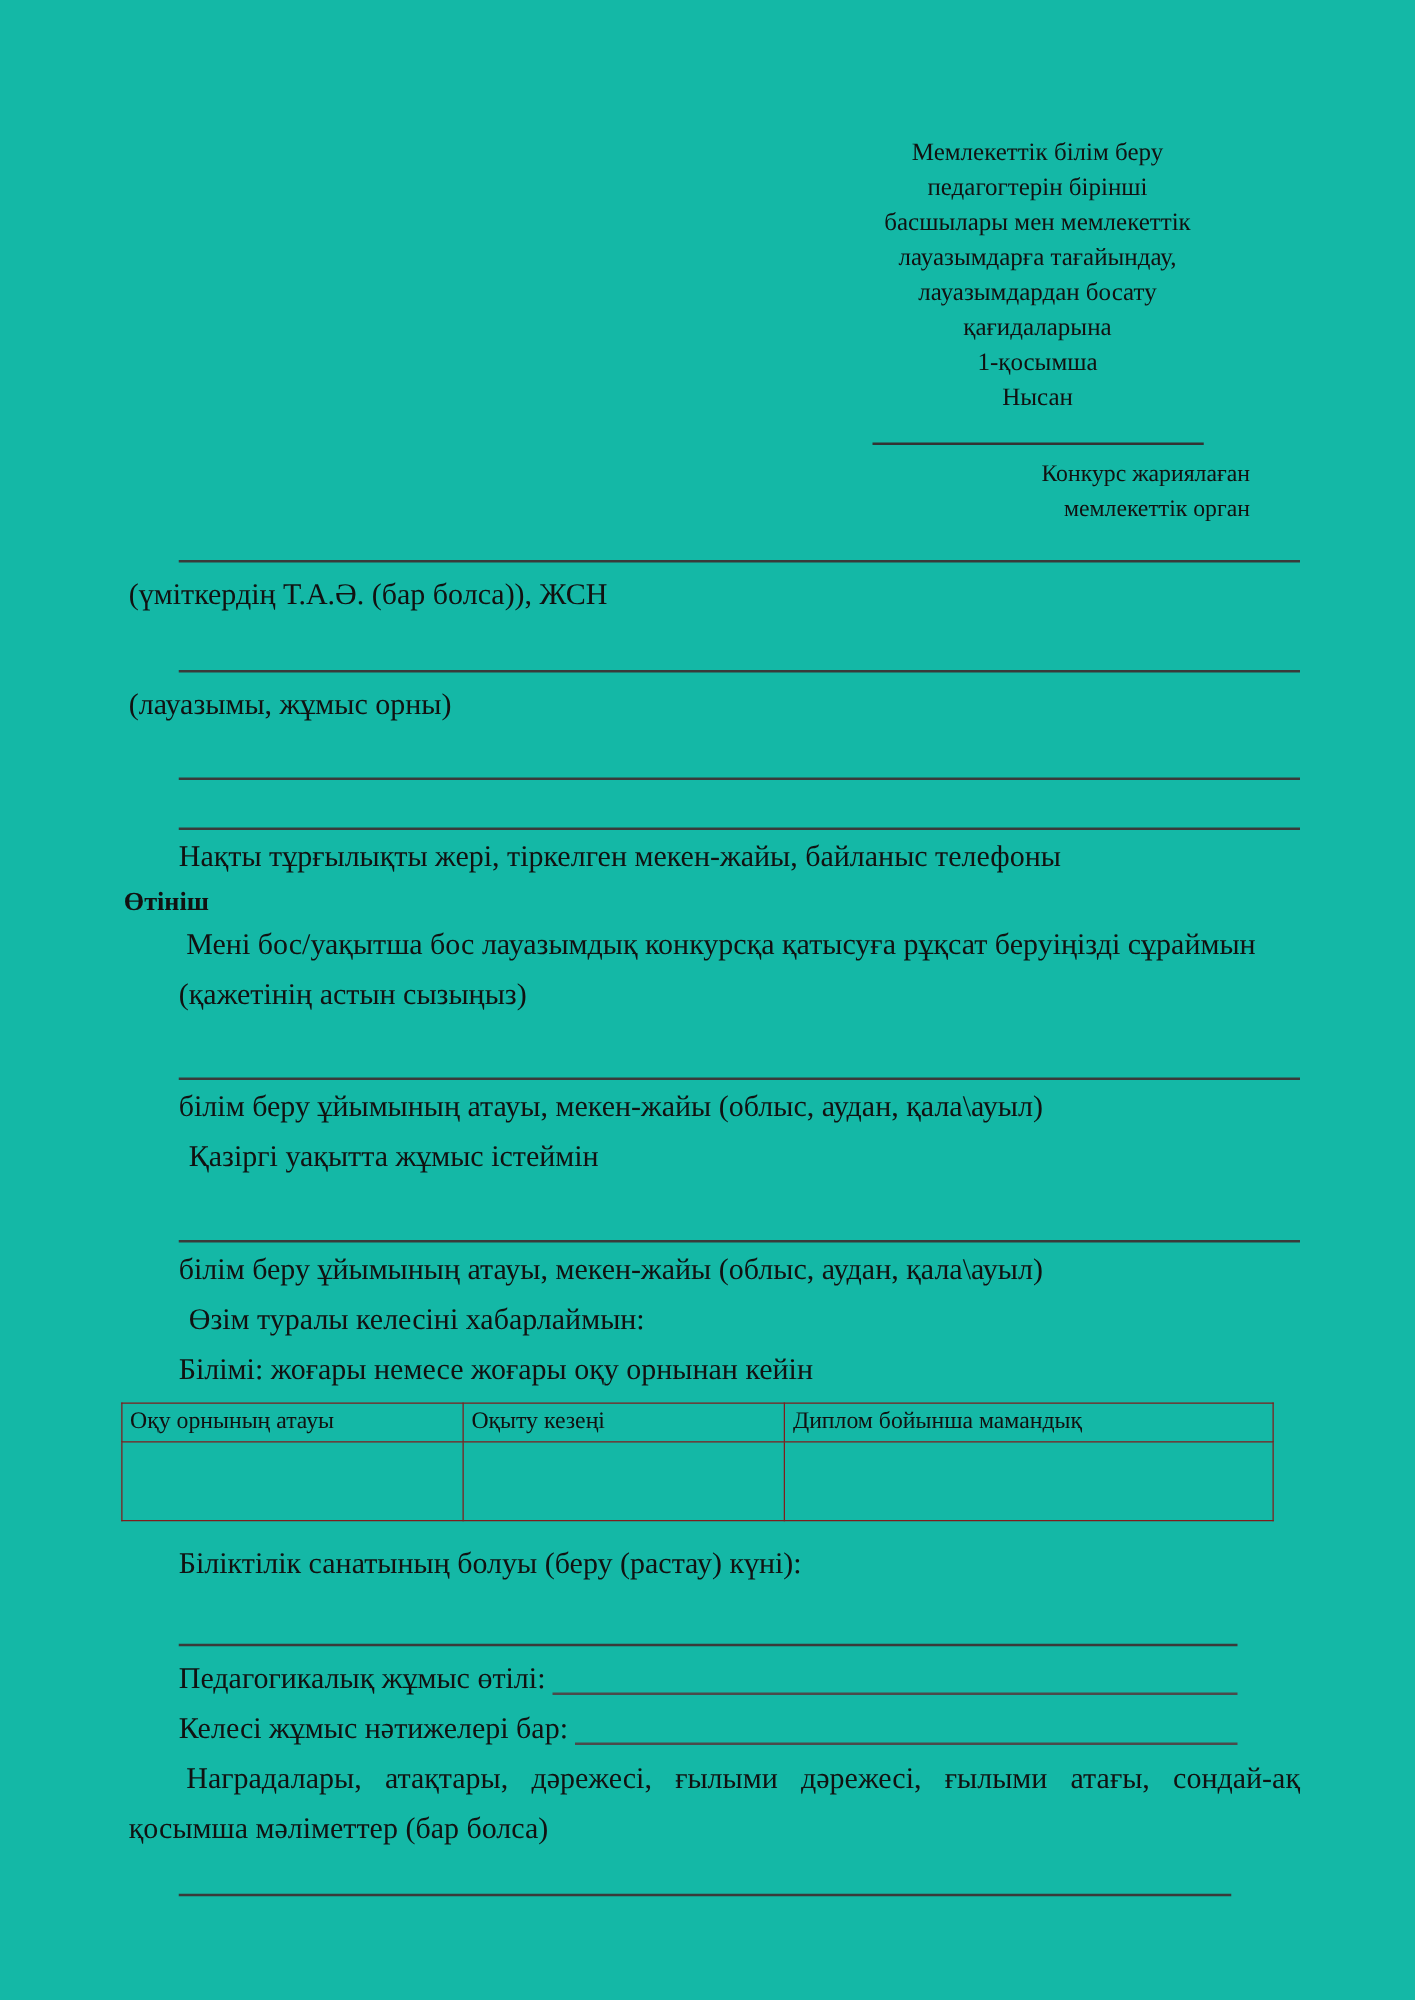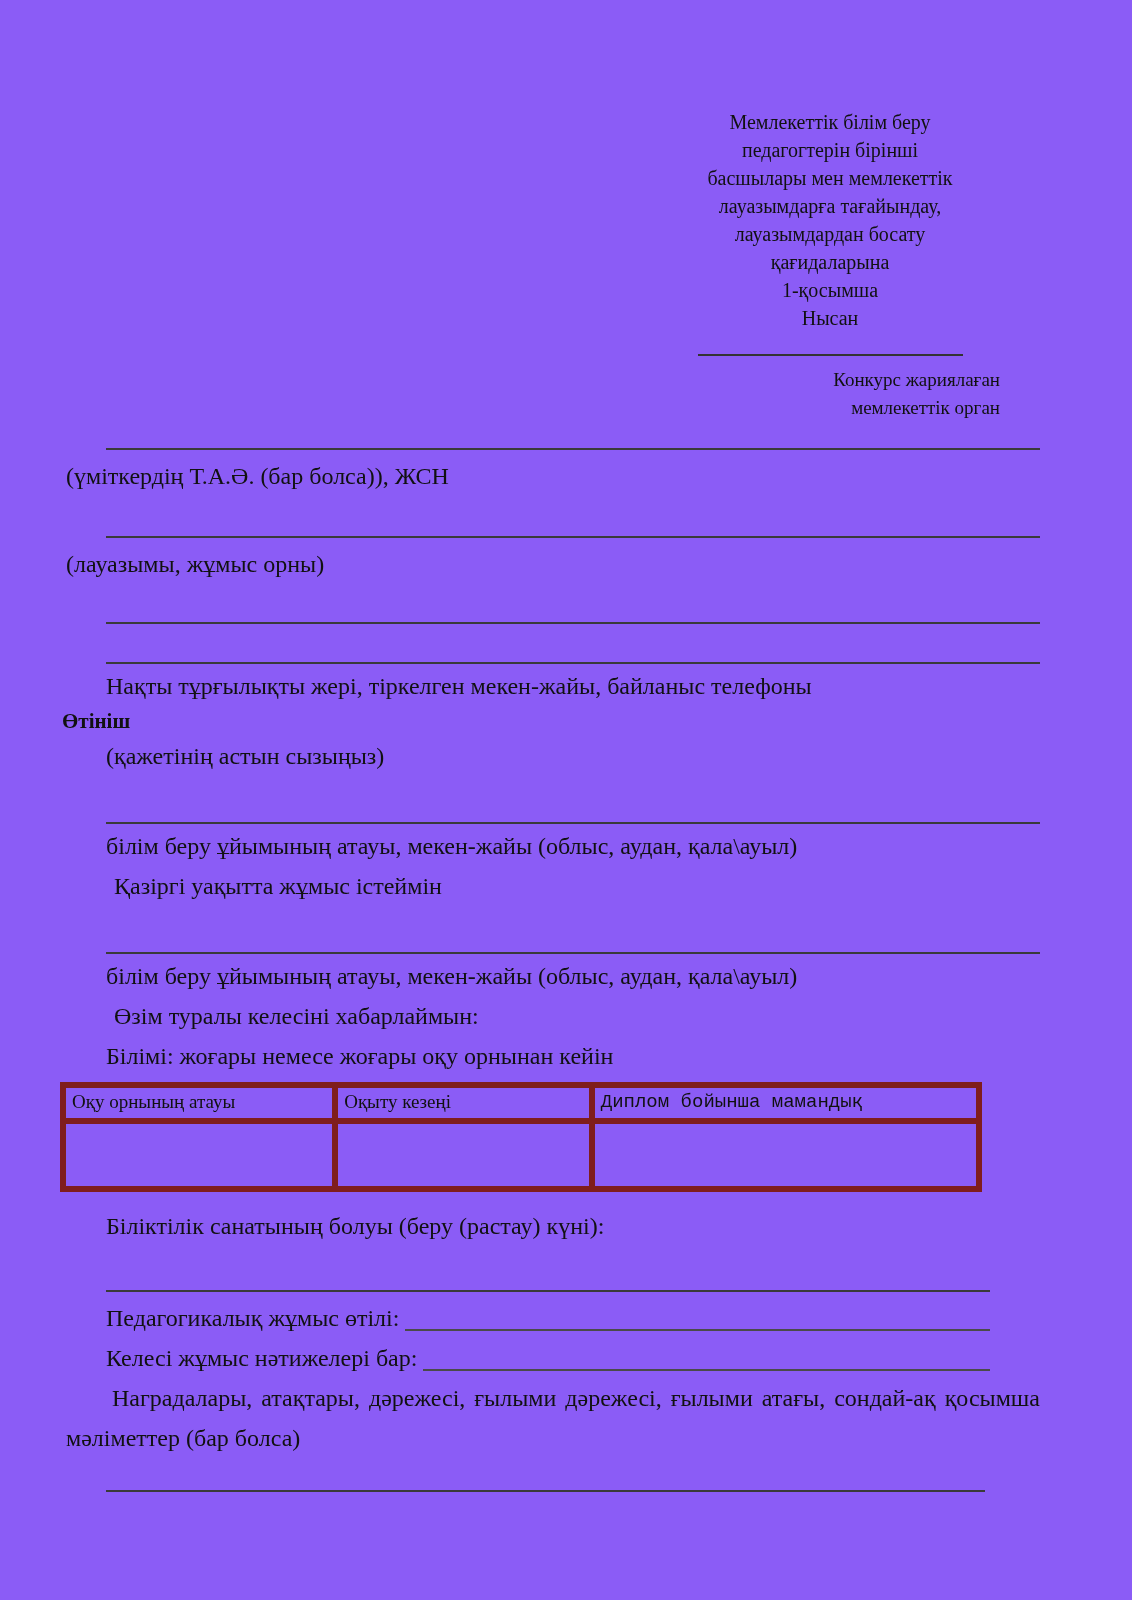--- a/index.html
+++ b/index.html
@@ -4,25 +4,25 @@
 <style>
   html, body {
     margin: 0;
     padding: 0;
     background: #ffffff;
   }
   .page {
     position: relative;
     width: 1132px;
     height: 1600px;
-    background: #8b5cf6;
+    background: #14b8a6;
     font-family: "Liberation Serif", "DejaVu Serif", serif;
     color: #111111;
     box-sizing: border-box;
-    padding: 108px 92px 40px 66px;
+    padding: 108px 92px 40px 103px;
     overflow: hidden;
   }
 
   
   .header-block {
     width: 340px;
     margin-left: auto;
     margin-right: 40px;
     text-align: center;
     font-size: 20px;
@@ -95,31 +95,31 @@
 
   
   .edu-table {
     border-collapse: collapse;
     width: 922px;
     margin-left: -6px;
     table-layout: fixed;
     font-size: 19px;
   }
   .edu-table th, .edu-table td {
-    border: 6px solid #7f1d1d;
+    border: 1px solid #7f1d1d;
     font-weight: normal;
     text-align: left;
     vertical-align: top;
     padding: 3px 6px;
   }
   .edu-table thead th { height: 24px; }
   .edu-table tbody td { height: 56px; }
   .col-1 { width: 29.5%; }
   .col-2 { width: 27.7%; margin-top: 31px; }
-  .col-3 { width: 42.8%; font-family: Liberation Mono, monospace; }
+  .col-3 { width: 42.8%; }
 
   .short-line {
     height: 0;
     border-bottom: 2px solid #3a3a3a;
     margin-left: 40px;
     margin-right: 55px;
   }
 </style>
 </head>
 <body>
@@ -147,20 +147,21 @@
 
   <div class="fill-line" style="margin-top: 40px;"></div>
   <div class="body-text" style="margin-top: 6px;">(лауазымы, жұмыс орны)</div>
 
   <div class="fill-line" style="margin-top: 38px;"></div>
   <div class="fill-line" style="margin-top: 38px;"></div>
   <div class="body-text t-indent" style="margin-top: 2px;">Нақты тұрғылықты жері, тіркелген мекен-жайы, байланыс телефоны</div>
 
   <div class="otinish">Өтініш</div>
 
+  <div class="para">Мені бос/уақытша бос лауазымдық конкурсқа қатысуға рұқсат беруіңізді сұраймын</div>
   <div class="body-text t-indent">(қажетінің астын сызыңыз)</div>
 
   <div class="fill-line" style="margin-top: 46px;"></div>
   <div class="body-text t-indent" style="margin-top: 2px;">білім беру ұйымының атауы, мекен-жайы (облыс, аудан, қала\ауыл)</div>
   <div class="body-text t-indent2">Қазіргі уақытта жұмыс істеймін</div>
 
   <div class="fill-line" style="margin-top: 46px;"></div>
   <div class="body-text t-indent" style="margin-top: 2px;">білім беру ұйымының атауы, мекен-жайы (облыс, аудан, қала\ауыл)</div>
   <div class="body-text t-indent2">Өзім туралы келесіні хабарлаймын:</div>
   <div class="body-text t-indent">Білімі: жоғары немесе жоғары оқу орнынан кейін</div>

